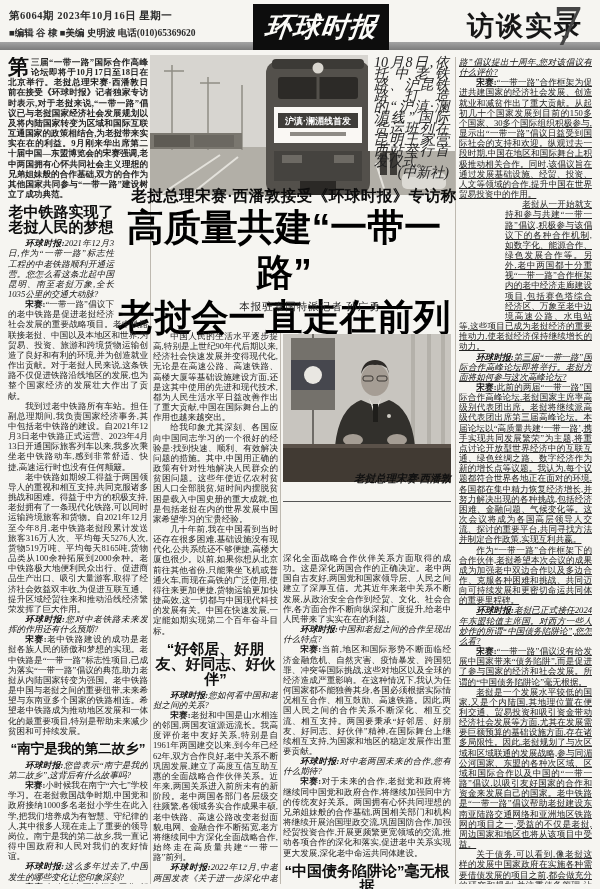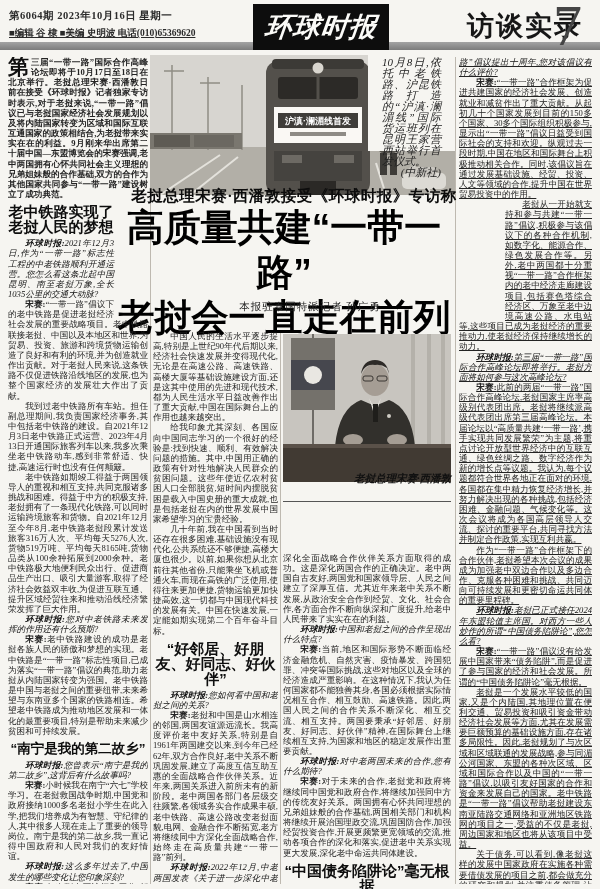--- a/index.html
+++ b/index.html
@@ -1,20 +1,20 @@
 <!DOCTYPE html>
 <html><head>
 <meta charset="utf-8">
 <style>
   html,body{margin:0;padding:0;}
   .page{position:relative;width:600px;height:889px;background:#f6f5f1;overflow:hidden;
         font-family:"Liberation Serif","DejaVu Serif",serif;color:#1c1c1c;}
   
   .issue-line{position:absolute;left:9px;top:9px;font-size:10.5px;font-weight:700;color:#2a2a2a;letter-spacing:.5px;}
-  .editors-line{position:absolute;left:9px;top:27px;font-size:9.5px;font-weight:700;color:#2a2a2a;text-decoration:underline;}
+  .editors-line{position:absolute;left:9px;top:27px;font-size:9.5px;font-weight:700;color:#2a2a2a;}
   .graybar{position:absolute;left:0;top:42px;width:600px;height:8px;
            background:linear-gradient(#a3a3a3,#7c7c7c);}
   .logo-box{position:absolute;left:253px;top:4px;width:136px;height:46px;background:#0d0d0d;
             display:flex;align-items:center;justify-content:center;}
   .logo-text{color:#fbfbf8;font-size:27px;font-weight:700;font-style:italic;
              transform:skewX(-6deg);letter-spacing:1px;font-family:"Liberation Serif",serif;}
   .section-title{position:absolute;left:447px;top:8px;font-size:27px;font-weight:900;color:#161616;
                  letter-spacing:2px;font-family:"Liberation Serif",serif;margin-left:20px;}
   .page-number{position:absolute;left:553px;top:-8px;font-size:58px;color:#454545;
                font-family:"Liberation Serif",serif;z-index:3;}
@@ -38,21 +38,21 @@
   .kicker{position:absolute;left:118px;top:186px;width:352px;text-align:center;
           font-size:15.5px;font-weight:900;color:#0c0c0c;letter-spacing:.5px;}
   .headline{position:absolute;left:104px;top:205px;width:360px;text-align:center;
             font-family:"Liberation Sans","DejaVu Sans",sans-serif;font-weight:900;color:#000;
             font-size:37px;line-height:45px;letter-spacing:0px;}
   .byline{position:absolute;left:150px;top:300px;width:320px;text-align:center;
           font-size:10.5px;color:#222;letter-spacing:1px;}
   
   .photo{position:absolute;display:block;}
   .train-caption{position:absolute;left:368px;top:55px;width:87px;height:96px;background:#f6f5f1;
-                 font-style:italic;font-size:11px;line-height:11px;padding:2px 14px;box-sizing:border-box;
+                 font-style:italic;font-size:14px;line-height:11px;padding:2px 6px;box-sizing:border-box;
                  text-align:justify;color:#222;}
   .train-credit{text-align:right;}
   .portrait-caption{position:absolute;left:283px;top:472px;width:168px;text-align:right;
                     font-size:10.5px;font-weight:700;font-style:italic;color:#111;}
   .caption-rule{position:absolute;left:283px;top:501px;width:168px;height:1px;background:#555;}
 </style>
 </head>
 <body>
 
 <div class="page">

